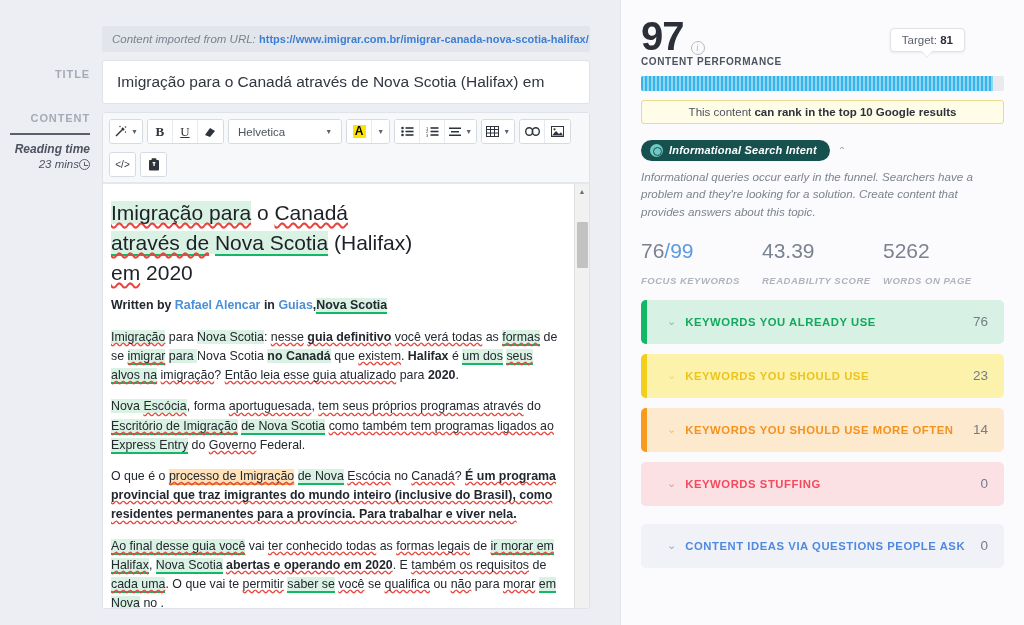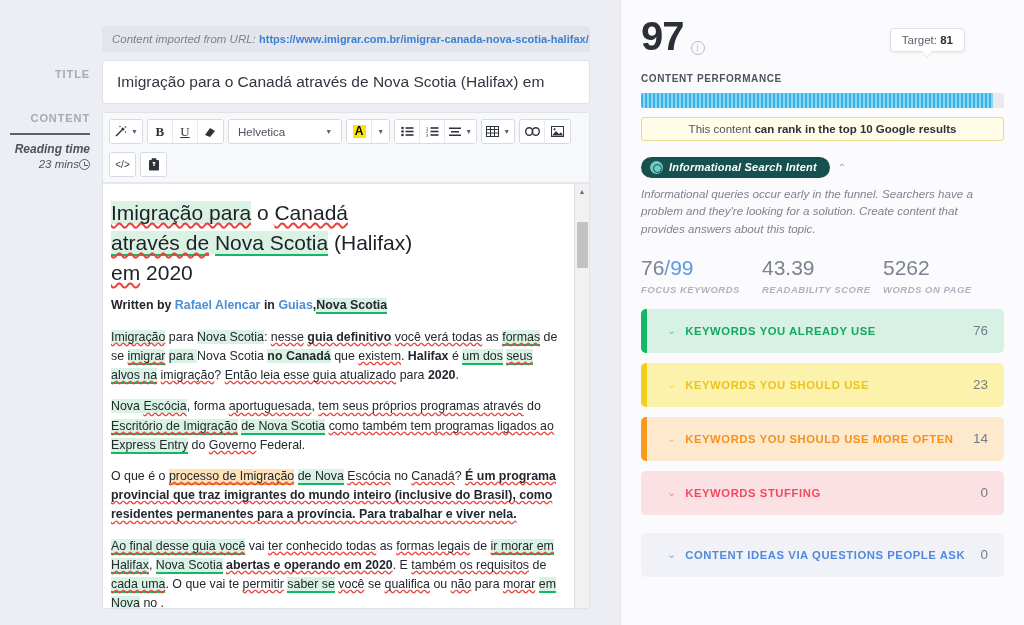--- a/index.html
+++ b/index.html
@@ -207,21 +207,21 @@
     line-height:0.92; letter-spacing:-1px;
   }
   .info-i {
     width:14px;height:14px;border:1.4px solid #b5bac4;border-radius:50%;
     color:#b5bac4; font-size:10px; font-style:italic;
     display:flex;align-items:center;justify-content:center;
     margin:4px 0 0 7px; font-family:"Liberation Serif", serif;
   }
   .score-cap {
     font-size:10px; font-weight:bold; letter-spacing:0.6px;
-    color:#4d535f; margin-top:18px;
+    color:#4d535f; margin-top:1px;
   }
   .target-tip {
     position:absolute; right:8px; top:10px;
     background:#fff; border:1px solid #e0e2e9;
     border-radius:4px; padding:5px 11px;
     font-size:11.5px; color:#5b616d;
     box-shadow:0 1px 3px rgba(0,0,0,0.07);
   }
   .target-tip b { color:#2b2f38; }
   .target-tip:after {
@@ -269,21 +269,21 @@
     margin-top:7px; font-size:11.6px; font-style:italic;
     color:#7d838f; line-height:1.52;
   }
 
   .stats { display:flex; margin-top:18px; }
   .stat { width:128px; }
   .stat-v { font-size:21px; color:#7b8290; font-weight:normal; }
   .stat-v .slash { color:#5b9ae0; }
   .stat-l {
     font-size:9.5px; letter-spacing:0.5px; color:#aeb3bd;
-    font-style:italic; margin-top:4px; font-weight:bold;
+    font-style:italic; margin-top:12px; font-weight:bold;
   }
 
   .acc-list { margin-top:14px; }
   .acc {
     position:relative;
     height:44px; border-radius:5px;
     display:flex; align-items:center;
     margin-bottom:10px;
     padding-left:26px; padding-right:16px;
     overflow:hidden;

